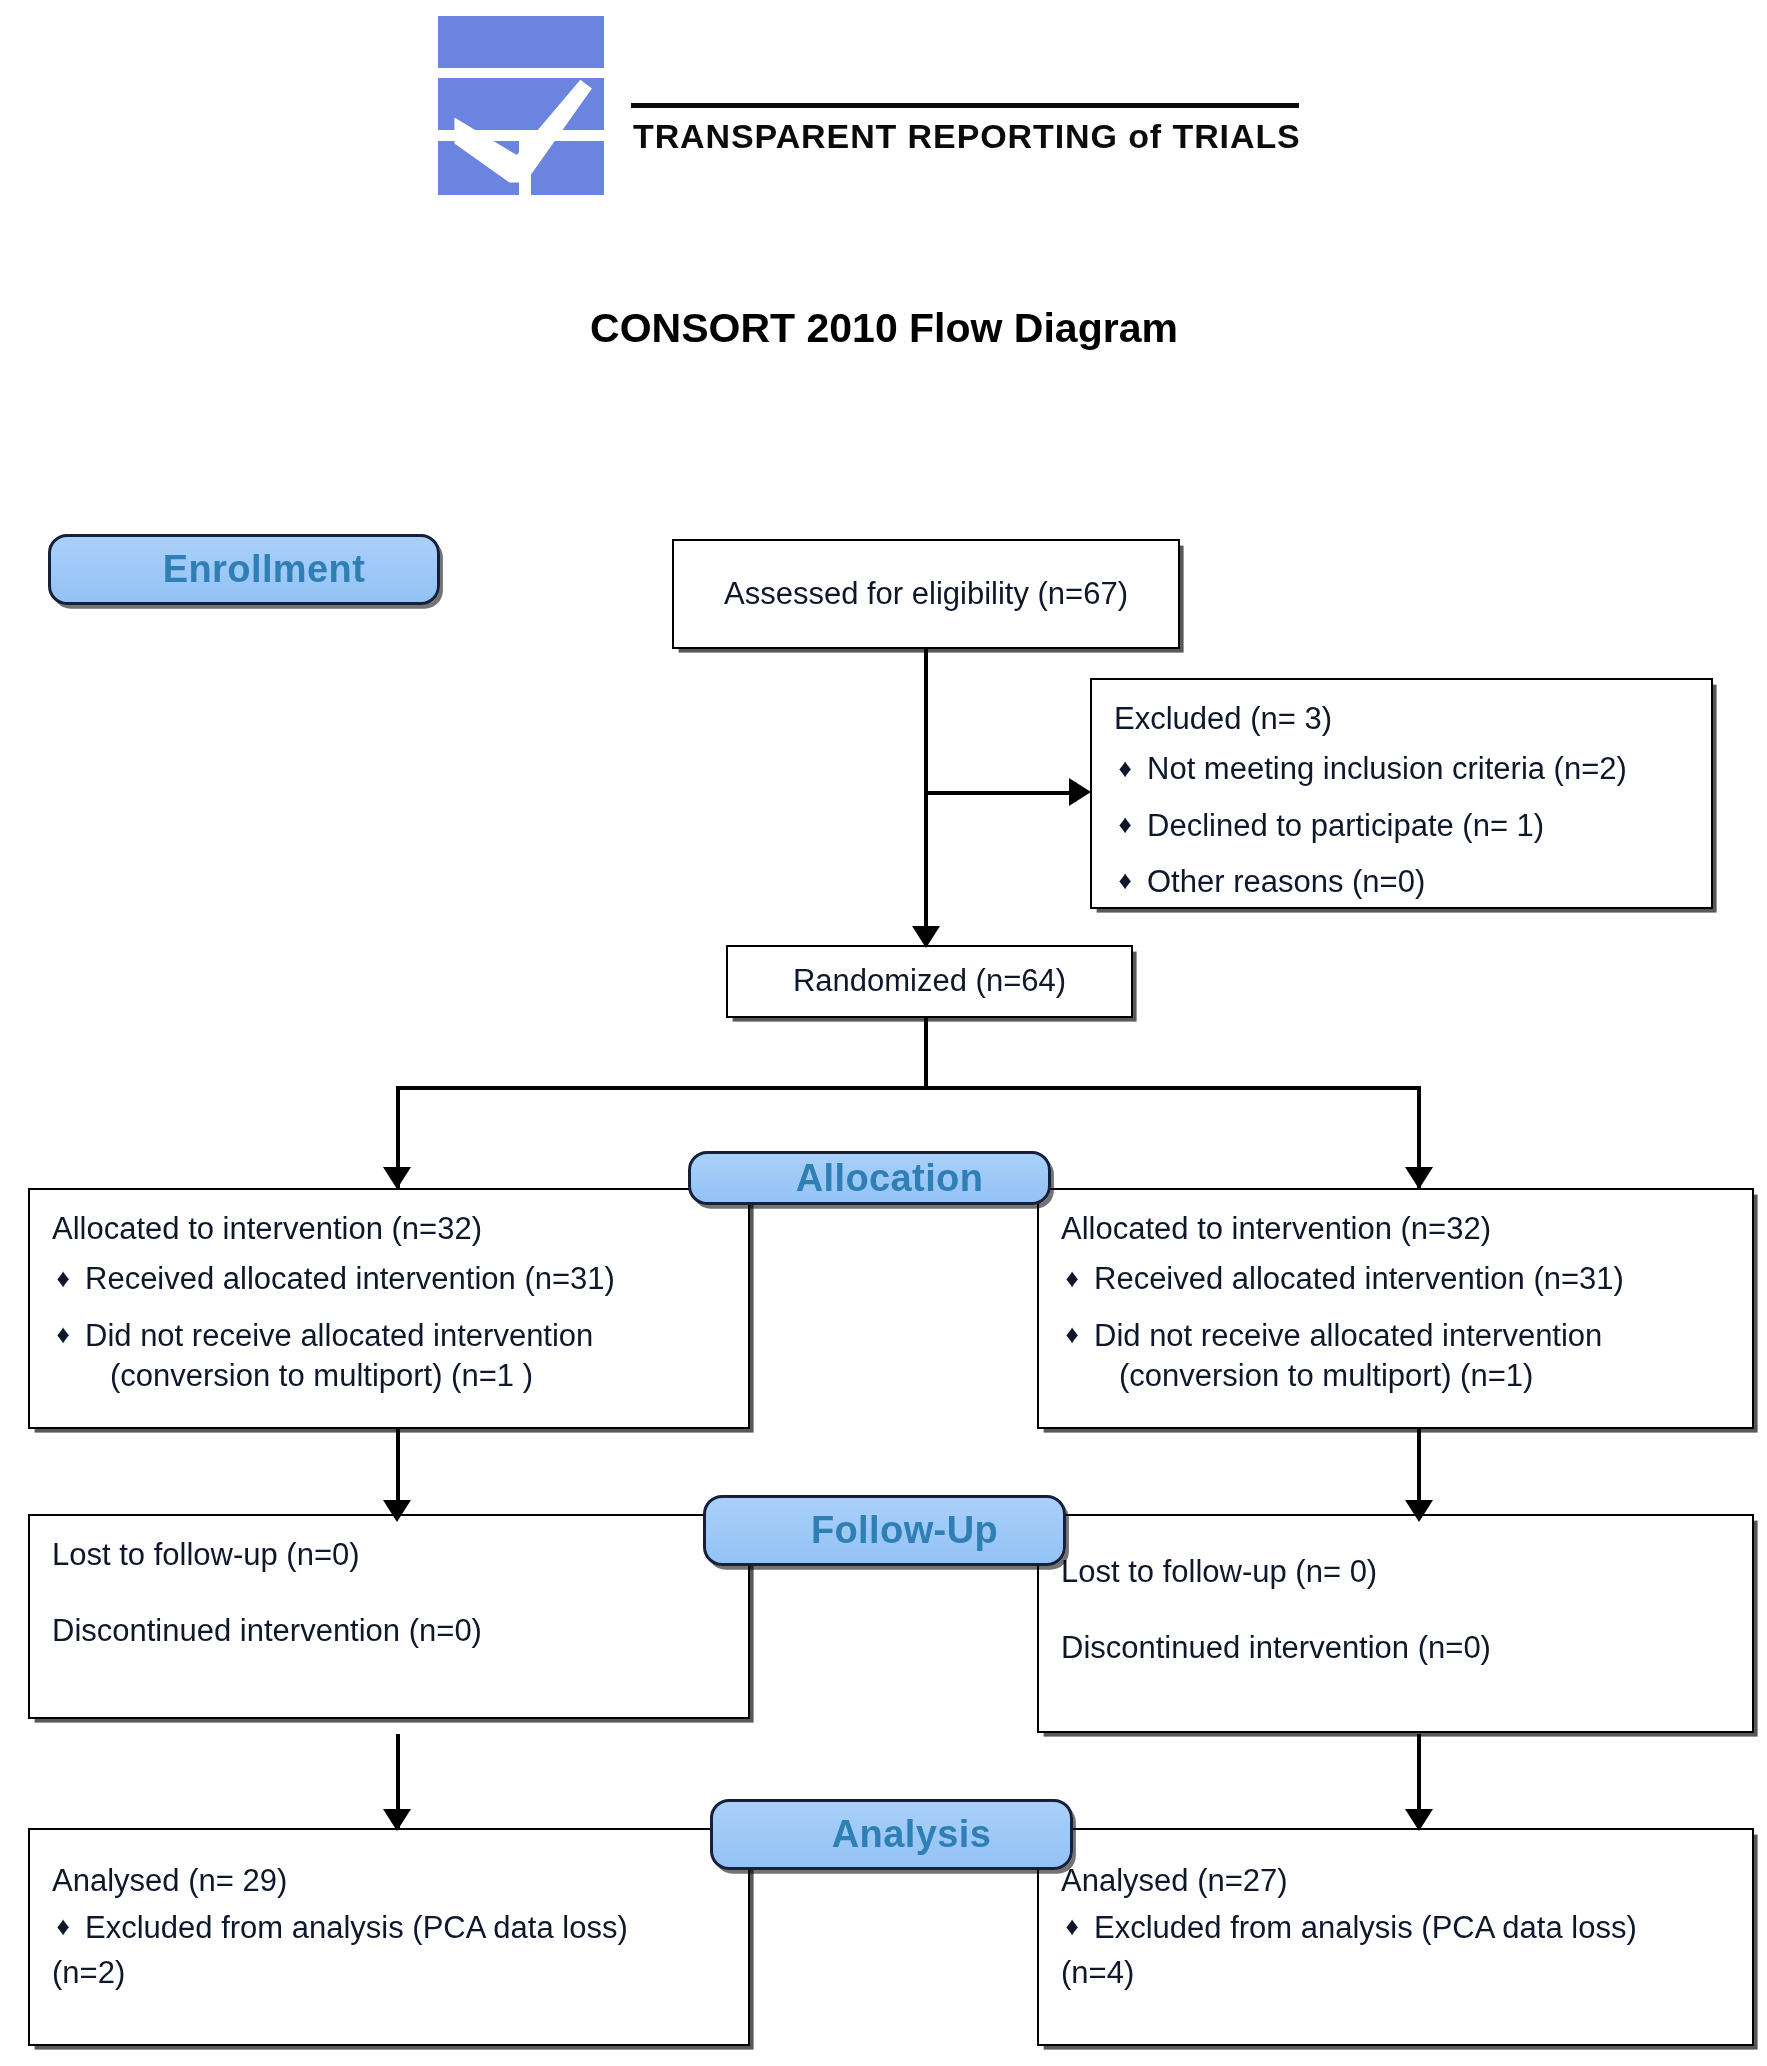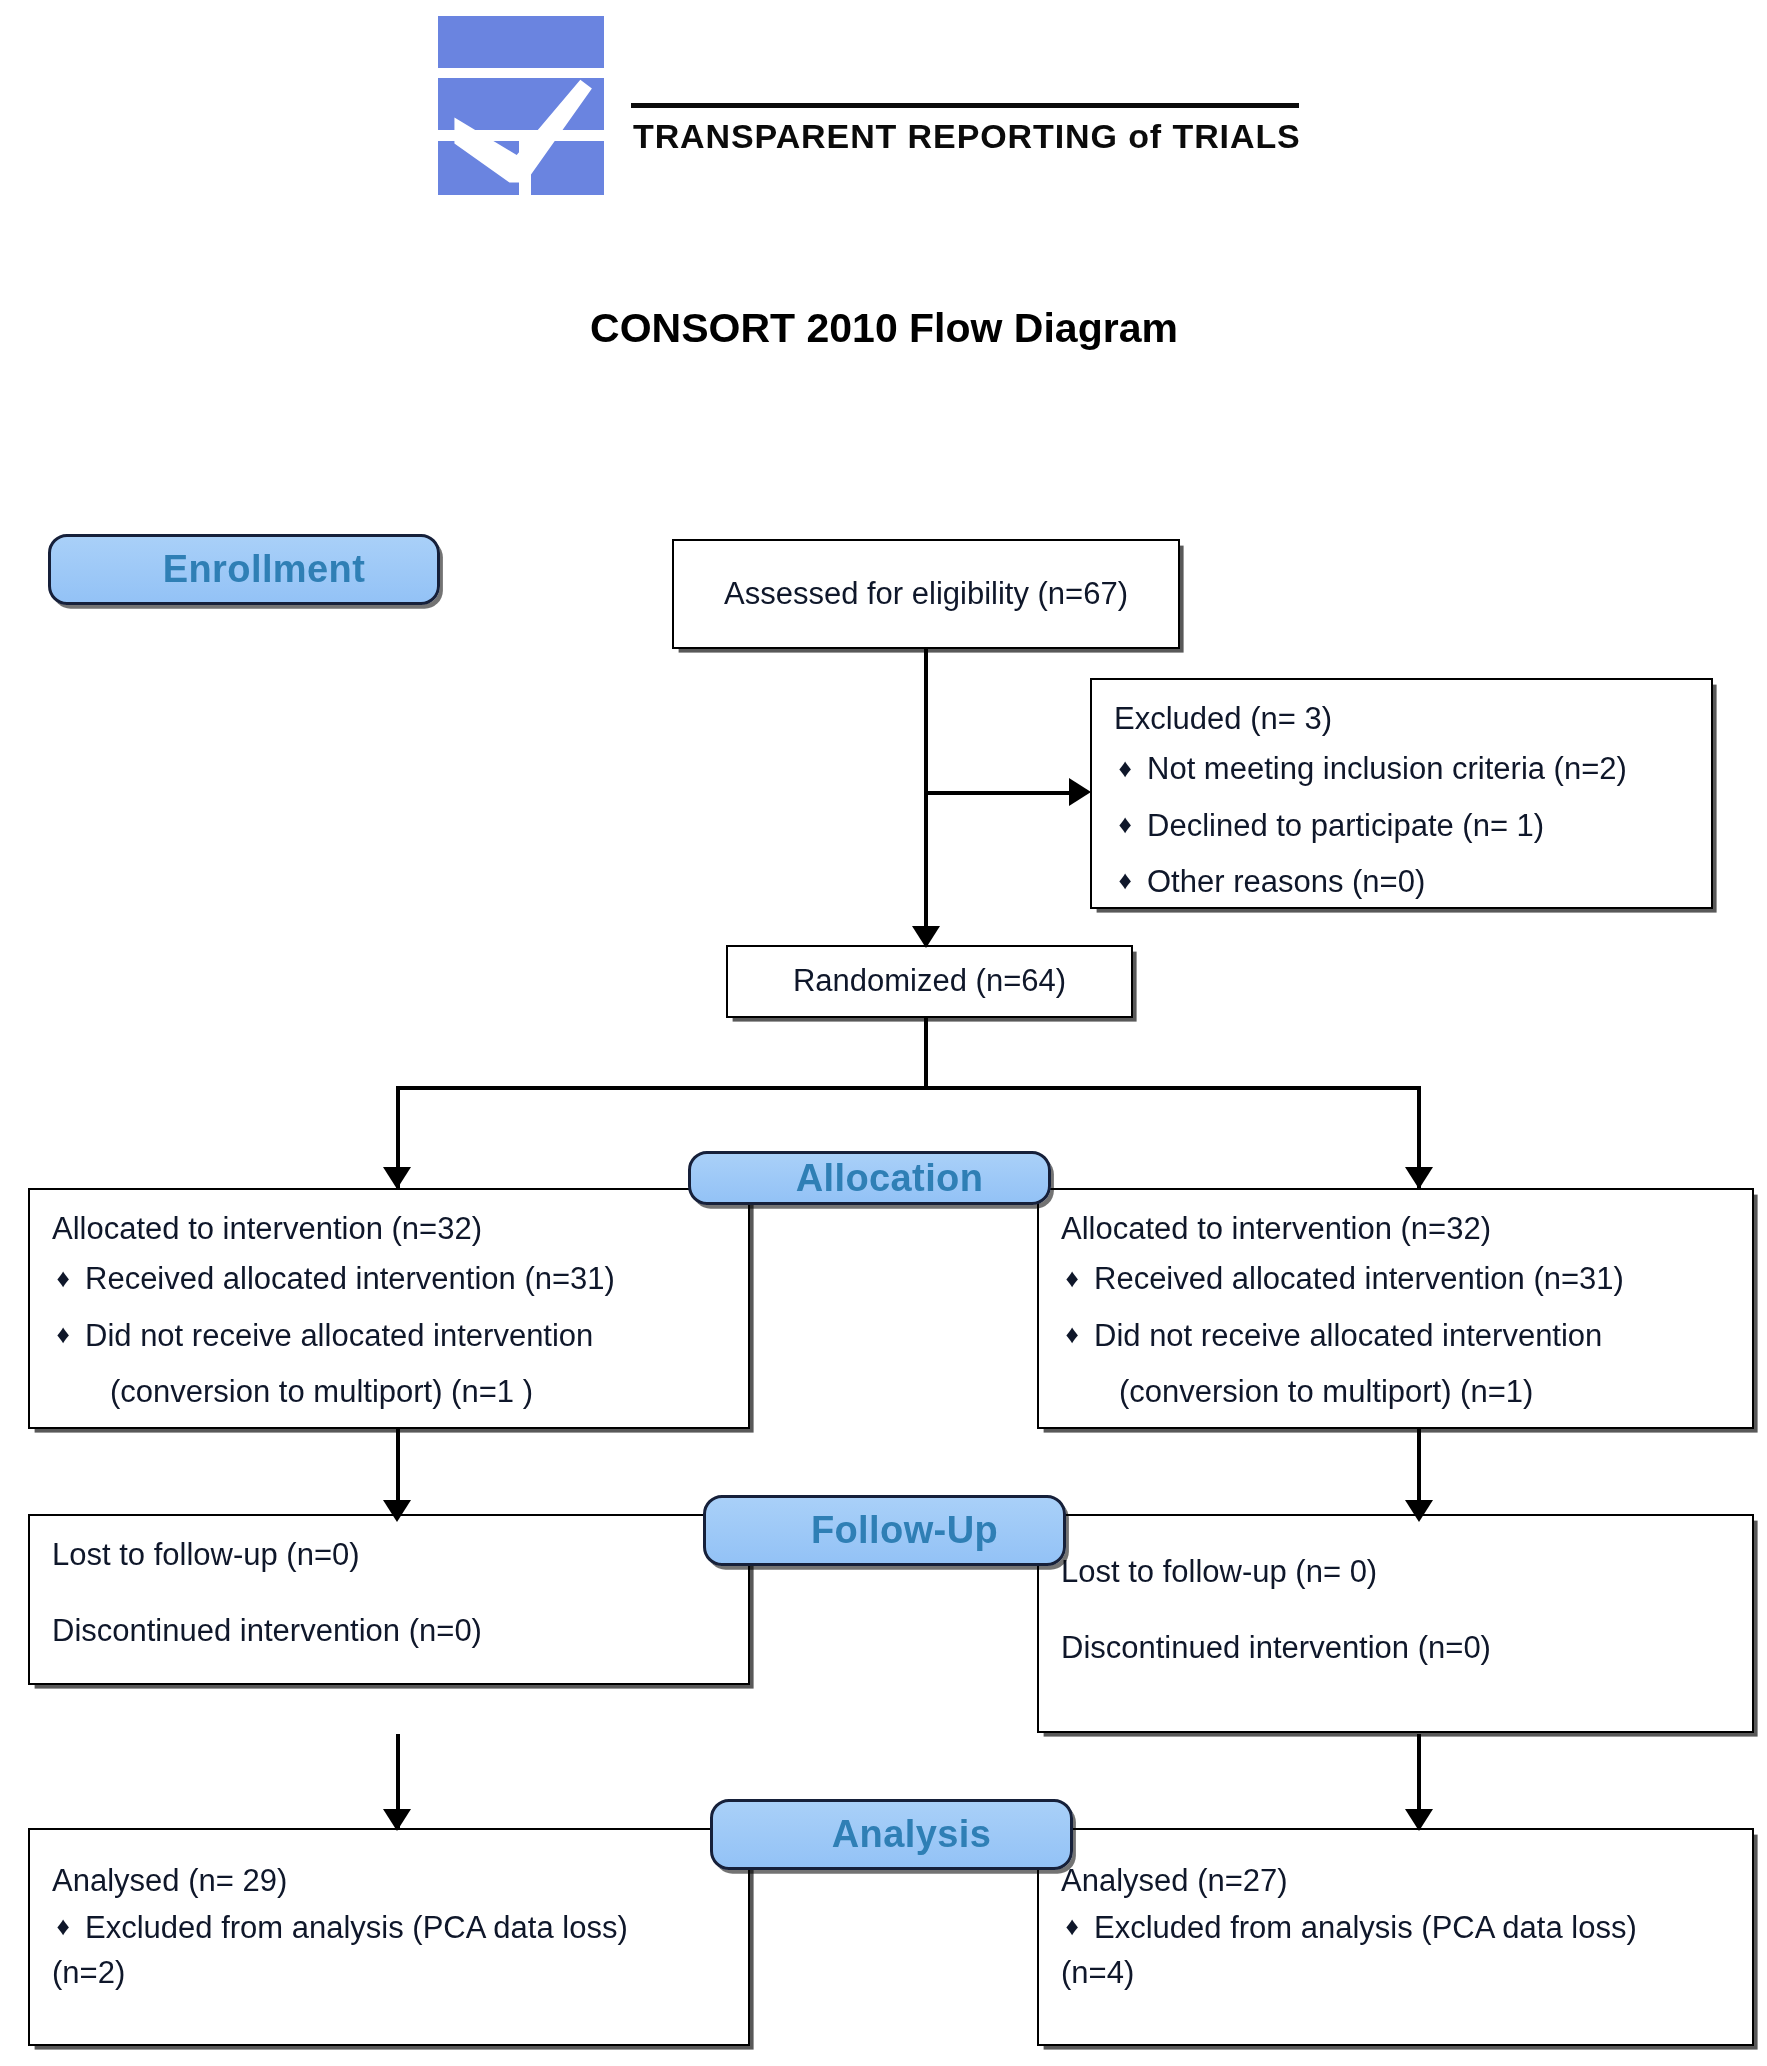--- a/index.html
+++ b/index.html
@@ -106,21 +106,21 @@
     padding-left:33px;
     margin-bottom:16px;
   }
   ul.bul li:last-child{ margin-bottom:0; }
   ul.bul li .dia{
     position:absolute;
     left:4.4px; top:0.05em;
     font-size:26px;
     line-height:1.35;
   }
-  .sub-ind{ display:block; padding-left:25px;margin-top:16px; }
+  .sub-ind{ display:block; padding-left:25px; }
 
   
   .stage{
     position:absolute;
     box-sizing:border-box;
     display:flex;
     align-items:center;
     justify-content:center;
     border:3.6px solid #16203a;
     border-radius:19px;
@@ -259,21 +259,21 @@
         <span>Received allocated intervention (n=31)</span>
       </li>
       <li>
         <span class="dia">♦</span>
         <span>Did not receive allocated intervention</span>
         <span class="sub-ind">(conversion to multiport) (n=1)</span>
       </li>
     </ul>
   </div>
 
-  <div class="box" style="left:28px; top:1514px; width:722px; height:171px; ">
+  <div class="box" style="left:28px; top:1514px; width:722px; height:205px; ">
     <div class="line">Lost to follow-up (n=0)</div>
     <div class="line" style="margin-top:36px;">Discontinued intervention (n=0)</div>
   </div>
 
   <div class="box" style="left:1037px; top:1514px; width:717px; height:219px; padding-top:36px;">
     <div class="line">Lost to follow-up (n= 0)</div>
     <div class="line" style="margin-top:36px;">Discontinued intervention (n=0)</div>
   </div>
 
   <div class="box" style="left:28px; top:1828px; width:722px; height:218px; padding-top:30.5px;">

